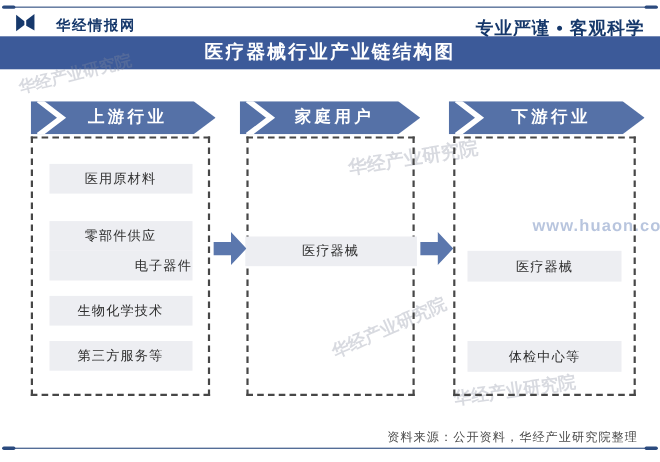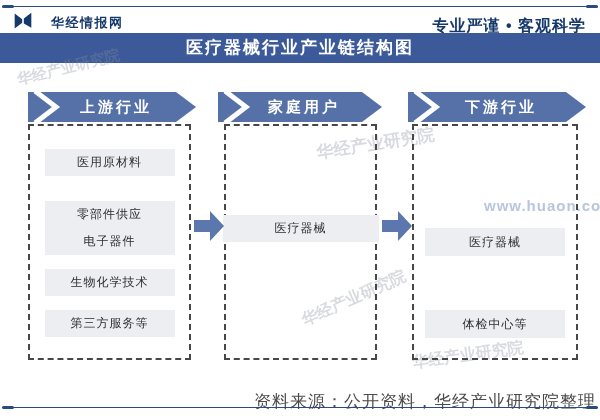--- a/index.html
+++ b/index.html
@@ -41,39 +41,39 @@
   #dbox1 { left:28px;  width:163px; }
   #dbox2 { left:224px; width:153px; }
   #dbox3 { left:412px; width:166px; }
 
   
   .node { position:absolute; left:50%; transform:translateX(-50%); background:#edeef2;
           color:#2e2e2e; font-size:12px; text-align:center; letter-spacing:1px; }
   .n-up   { width:130px; height:27px; line-height:27px; }
   .n-mid  { width:156px; height:27px; line-height:27px; }
   .n-down { width:140px; height:28px; line-height:28px; }
-  #up0{top:23px;} #up1{top:63px;margin-top:12px;} #up2{top:102px;} #up3{top:143px;} #up4{top:184px;}
+  #up0{top:23px;} #up1{top:63px;margin-top:12px;} #up2{top:102px;text-align:right;} #up3{top:143px;} #up4{top:184px;}
   #mid0{top:89px;}
   #down0{top:26px;} #down1{top:102px;} #down2{top:184px;}
 
   
   .block-arrow { position:absolute; top:210px; width:30px; height:32px; }
   #arrow1 { left:194px; } #arrow2 { left:382px; }
 
   
   .watermark { position:absolute; font-weight:bold; white-space:nowrap; pointer-events:none; }
   .wm-org { color:rgba(135,140,158,0.32); }
   #wm1 { left:16px;  top:58px;  font-size:15px; transform:rotate(-14deg); }
   #wm2 { left:316px; top:132px; font-size:17px; transform:rotate(-9deg); }
   #wm3 { left:484px; top:197px; font-size:15px; color:rgba(125,150,195,0.55); letter-spacing:1px; }
   #wm4 { left:298px; top:288px; font-size:16px; transform:rotate(-24deg); }
   #wm5 { left:412px; top:345px; font-size:16px; transform:rotate(-8deg); }
 
   
-  .source { position:absolute; right:4px; top:390px; font-size:17px; color:#4b4b4b;
+  .source { position:absolute; right:20px; top:390px; font-size:11px; color:#4b4b4b;
             letter-spacing:1px; }
 </style>
 </head>
 <body>
 
 <div class="page">
 
   <div class="rule-line top-line"></div>
   <div class="rule-cap cap-tl"></div>
   <div class="rule-cap cap-tr"></div>

